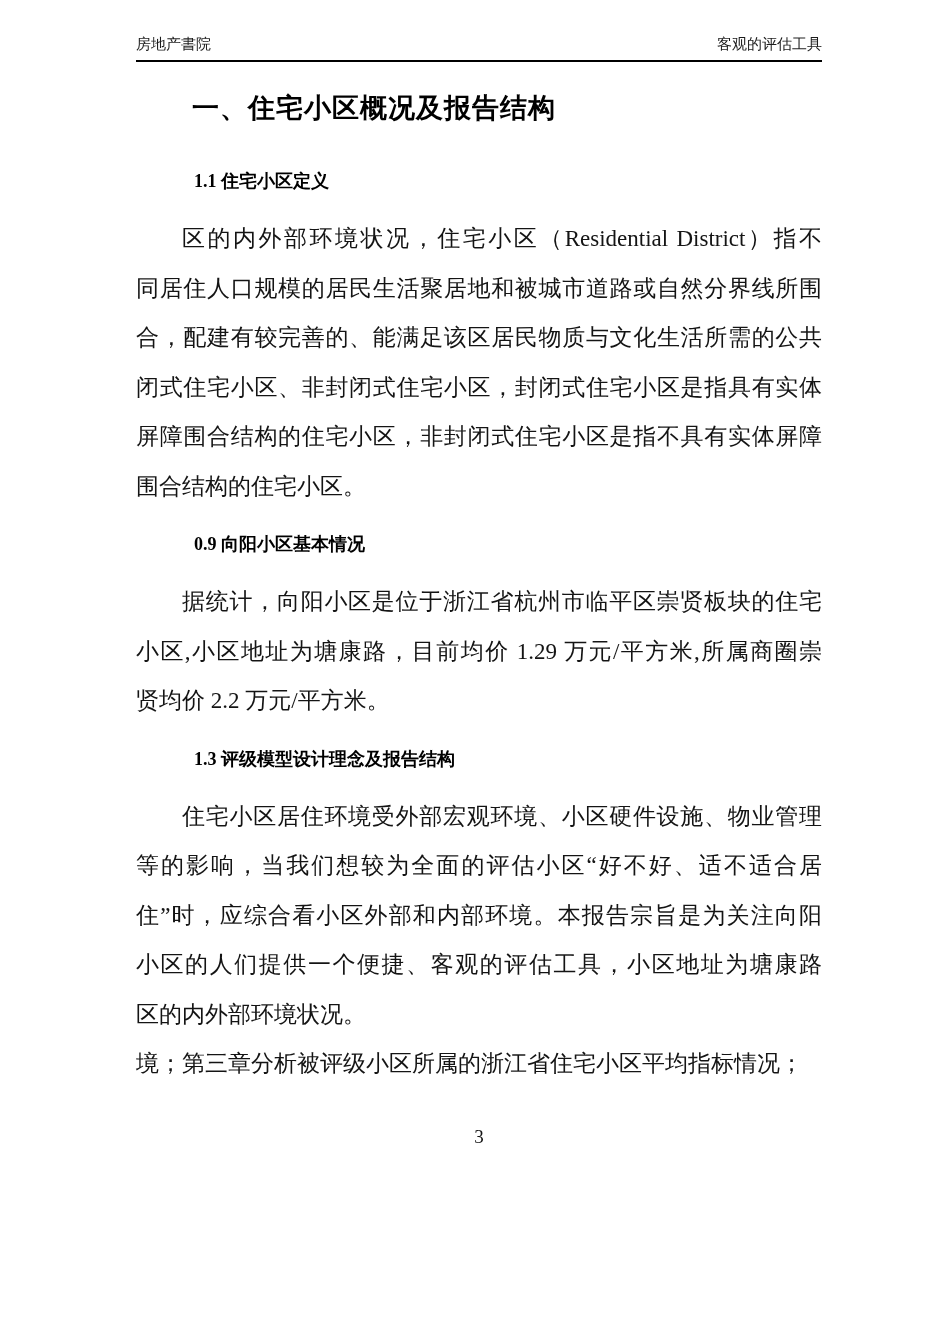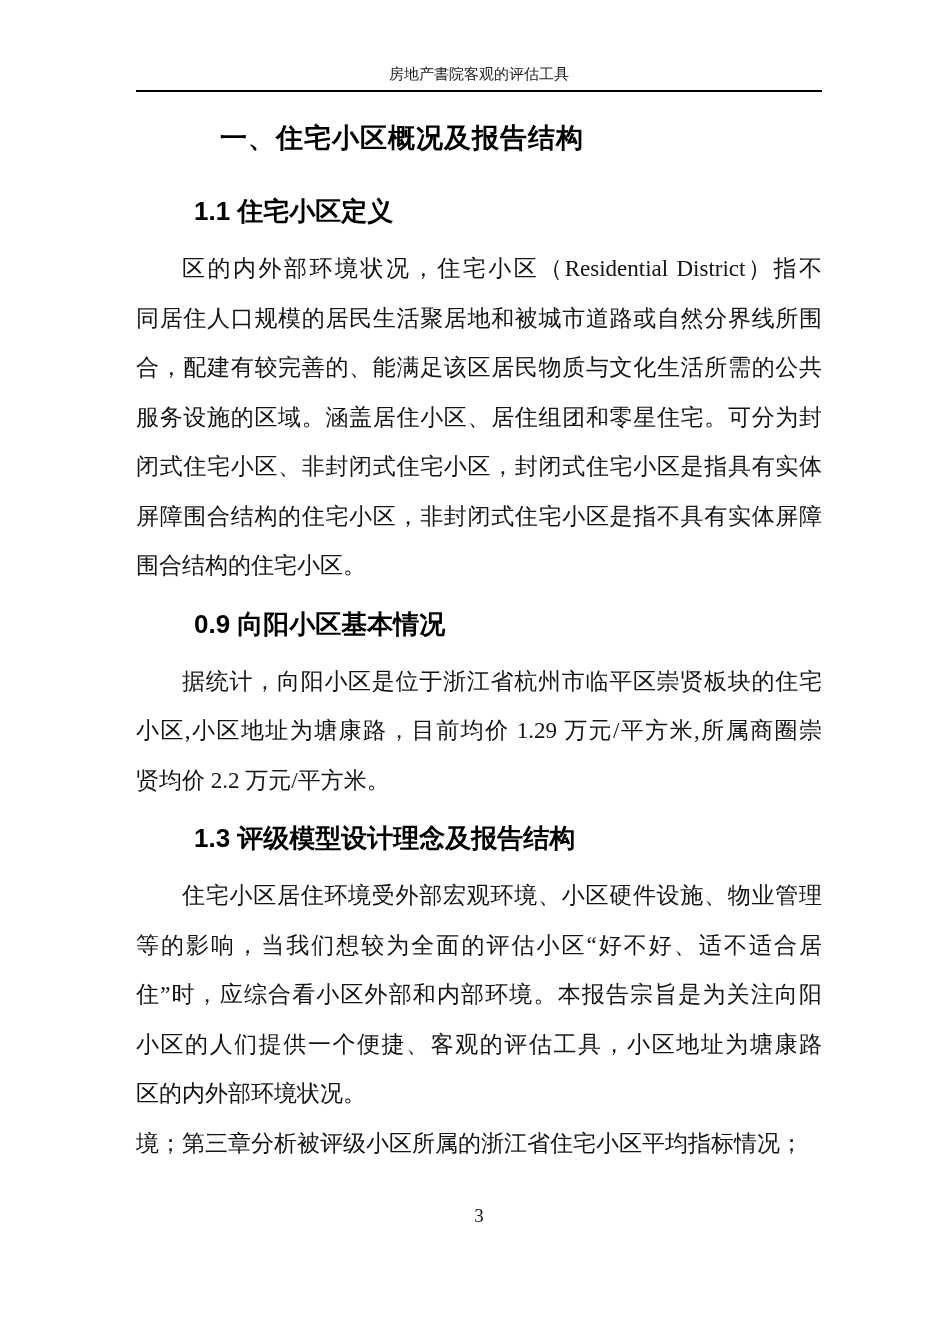--- a/index.html
+++ b/index.html
@@ -16,44 +16,44 @@
   }
   .page {
     box-sizing: border-box;
     width: 950px;
     height: 1344px;
     padding: 0 128px 0 136px;
     background: #ffffff;
     overflow: hidden;
   }
   .header {
-    margin-top: 64px;
+    margin-top: 34px;
     display: flex;
-    justify-content: center;
+    justify-content: space-between;
     align-items: flex-end;
     border-bottom: 2px solid #000000;
     padding-bottom: 6px;
     font-family: "Liberation Sans", "DejaVu Sans", sans-serif;
     font-size: 15px;
     line-height: 20px;
     color: #1c1c1c;
   }
   .doc-title {
     font-family: "Liberation Sans", "DejaVu Sans", sans-serif;
     font-weight: 700;
     font-size: 27px;
     line-height: 40px;
     letter-spacing: 1px;
-    margin: 26px 0 0 84px;
+    margin: 26px 0 0 56px;
     color: #000000;
   }
   .h2 {
-    font-family: Liberation Sans, sans-serif;
+    font-family: Liberation Serif, serif;
     font-weight: 700;
-    font-size: 26px;
+    font-size: 18px;
     line-height: 34px;
     margin: 16px 0 0 58px;
     color: #000000;
   }
   .section:first-of-type > .h2 { margin-top: 36px; }
   .para {
     margin-top: 16px;
     font-size: 23px;
   }
   .para + .para { margin-top: 0; }
@@ -87,21 +87,20 @@
 
   <h1 class="doc-title">一、住宅小区概况及报告结构</h1>
 
   <main>
       <section class="section">
         <h2 class="h2">1.1 住宅小区定义</h2>
         <div class="para">
           <div class="pline first">区的内外部环境状况，住宅小区（Residential District）指不</div>
           <div class="pline">同居住人口规模的居民生活聚居地和被城市道路或自然分界线所围</div>
           <div class="pline">合，配建有较完善的、能满足该区居民物质与文化生活所需的公共</div>
-          <div class="pline">服务设施的区域。涵盖居住小区、居住组团和零星住宅。可分为封</div>
           <div class="pline">闭式住宅小区、非封闭式住宅小区，封闭式住宅小区是指具有实体</div>
           <div class="pline">屏障围合结构的住宅小区，非封闭式住宅小区是指不具有实体屏障</div>
           <div class="pline last">围合结构的住宅小区。</div>
         </div>
       </section>
       <section class="section">
         <h2 class="h2">0.9 向阳小区基本情况</h2>
         <div class="para">
           <div class="pline first">据统计，向阳小区是位于浙江省杭州市临平区崇贤板块的住宅</div>
           <div class="pline">小区,小区地址为塘康路，目前均价 1.29 万元/平方米,所属商圈崇</div>

